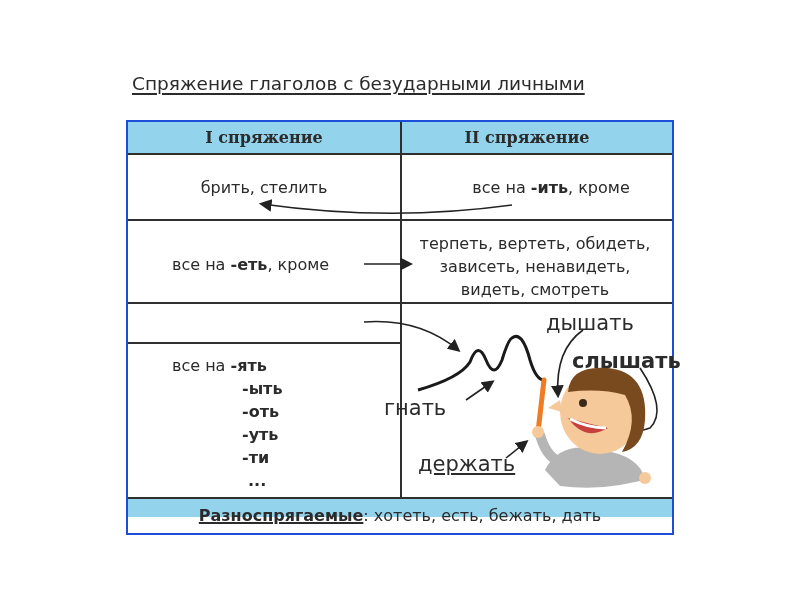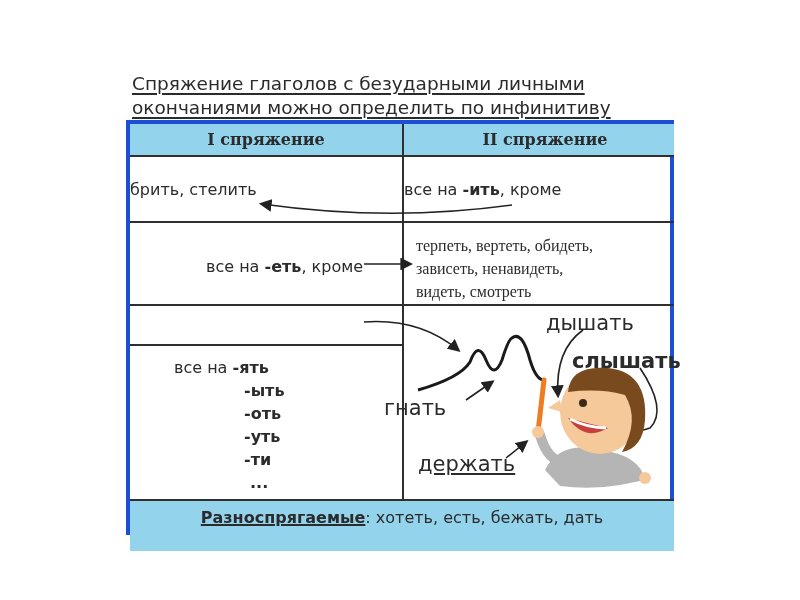--- a/index.html
+++ b/index.html
@@ -1,54 +1,53 @@
 <!DOCTYPE html>
 <html><head>
   <meta charset="utf-8">
   <style>
     * { box-sizing: border-box; margin: 0; padding: 0; }
     html, body { width: 800px; height: 600px; background: #ffffff; overflow: hidden; }
     body { position: relative; font-family: "DejaVu Sans", "Liberation Sans", sans-serif; color: #222; }
     .title { position: absolute; left: 132px; top: 72px; width: 560px; font-weight: normal; font-size: 18.5px; line-height: 24px; color: #2b2b2b; text-decoration: underline; text-decoration-thickness: 2px; text-underline-offset: 3px; }
-    .tbl { position: absolute; left: 126px; top: 120px; width: 548px; height: 415px; border: 4px solid #1d4ed8; }
+    .tbl { position: absolute; left: 126px; top: 120px; width: 548px; height: 415px; border: 2px solid #1d4ed8; }
     .hdr { position: absolute; left: 0; top: 0; width: 544px; height: 33px; background: #93d3ec; border-bottom: 2px solid #2f2f2f; }
     .hdr div { position: absolute; top: 0; height: 31px; line-height: 31px; text-align: center; font-weight: bold; font-size: 16px; font-family: "DejaVu Serif", serif; color: #2b2b2b; }
     .vline { position: absolute; left: 272px; top: 0; width: 2px; height: 375px; background: #2f2f2f; }
     .hline { position: absolute; left: 0; height: 2px; background: #2f2f2f; }
     .txt { position: absolute; font-size: 16px; color: #2b2b2b; white-space: nowrap; }
     .txt b { font-weight: bold; }
-    .ctr { }
-    .footer { position: absolute; left: 0; top: 375px; width: 544px; height: 52px; background: #93d3ec; border-top: 2px solid #2f2f2f; text-align: center; line-height: 34px; font-size: 16px; color: #2b2b2b; }
+    .ctr { text-align: center; }
+    .footer { position: absolute; left: 0; top: 375px; width: 544px; height: 20px; background: #93d3ec; border-top: 2px solid #2f2f2f; text-align: center; line-height: 34px; font-size: 16px; color: #2b2b2b; }
     .footer .lbl { font-weight: bold; text-decoration: underline; text-decoration-thickness: 2px; }
     svg.overlay { position: absolute; left: 0; top: 0; width: 800px; height: 600px; pointer-events: none; }
     .lbl-word { position: absolute; font-size: 21px; color: #2b2b2b; white-space: nowrap; }
   </style>
 </head>
 <body>
 
 <div class="title">
   <div>Спряжение глаголов с безударными личными</div>
-  <div>окончаниями можно определить по инфинитиву</div>
 </div>
 
 <div class="tbl">
   <div class="hdr">
     <div style="left:0;width:272px;">I спряжение</div>
-    <div style="left:292px;width:246px;">II спряжение</div>
+    <div style="left:276px;width:246px;">II спряжение</div>
   </div>
   <div class="vline"></div>
   <div class="hline" style="top:97px;width:544px;"></div>
   <div class="hline" style="top:180px;width:544px;"></div>
   <div class="hline" style="top:220px;width:272px;"></div>
 
   <div class="txt ctr" style="left:0;width:272px;top:56px;">брить, стелить</div>
   <div class="txt ctr" style="left:274px;width:298px;top:56px;"><span>все на </span><b>-ить</b><span>, кроме</span></div>
 
-  <div class="txt" style="left:44px;top:133px;margin-left:32px;"><span>все на </span><b>-еть</b><span>, кроме</span></div>
-  <div class="txt ctr" style="left:286px;width:270px;top:110px;line-height:23px;font-family:Liberation Serif, serif;">
+  <div class="txt" style="left:44px;top:133px;"><span>все на </span><b>-еть</b><span>, кроме</span></div>
+  <div class="txt ctr" style="left:272px;width:270px;top:110px;line-height:23px;">
     <div>терпеть, вертеть, обидеть,</div>
     <div>зависеть, ненавидеть,</div>
     <div>видеть, смотреть</div>
   </div>
 
 
   <div class="txt" style="left:44px;top:232px;line-height:23px;">
     <div><span>все на </span><b>-ять</b></div>
     <div style="padding-left:70px;"><b>-ыть</b></div>
     <div style="padding-left:70px;"><b>-оть</b></div>

